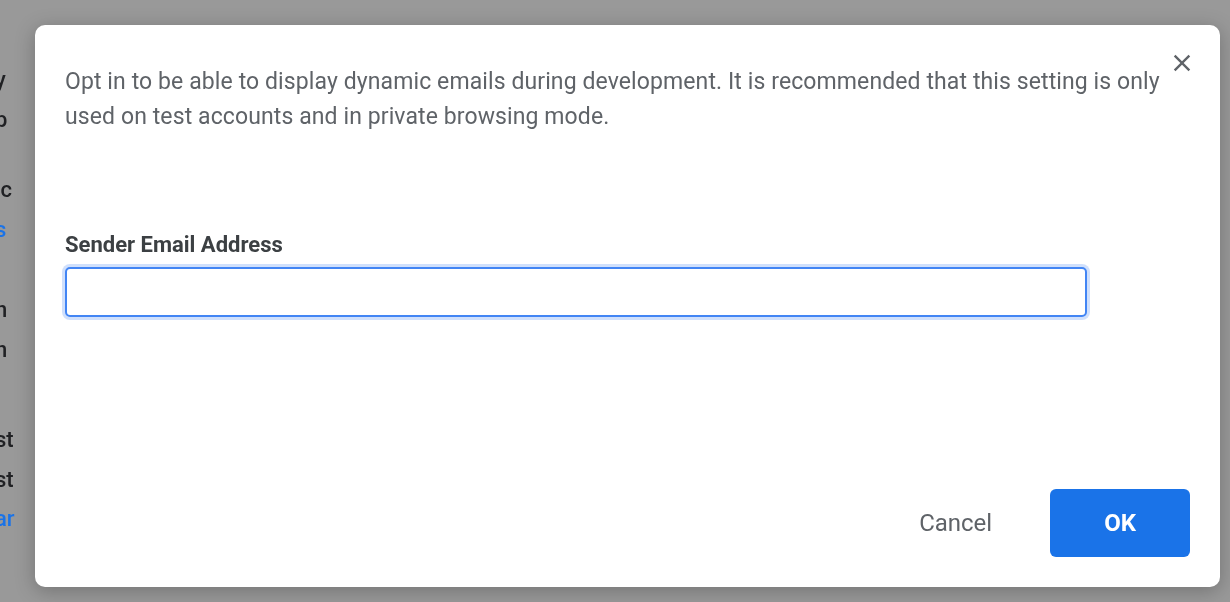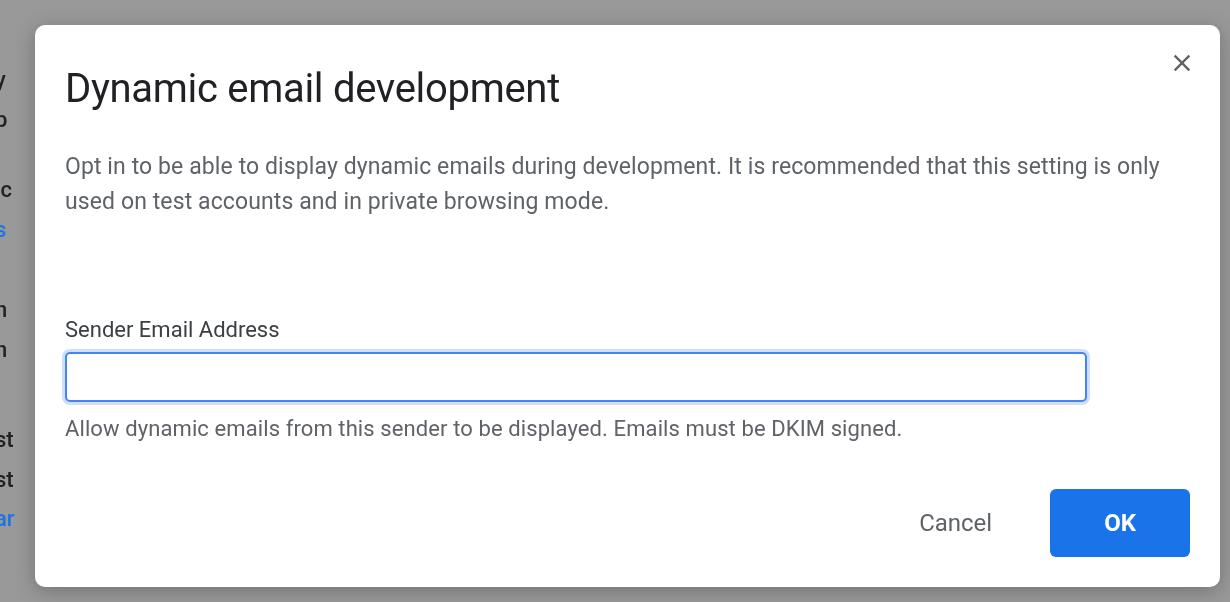--- a/index.html
+++ b/index.html
@@ -67,21 +67,21 @@
     }
     .modal-description {
       font-size: 23px;
       color: #5f6368;
       line-height: 1.5;
       margin-bottom: 98px;
       letter-spacing: 0.1px;
     }
     .field-label {
       font-size: 22px;
-      font-weight: 400;
+      font-weight: 700;
       color: #3c4043;
       margin-bottom: 10px;
       display: block;
     }
     .text-input {
       width: 1022px;
       height: 50px;
       border: 2px solid #4285f4;
       border-radius: 5px;
       outline: none;
@@ -148,28 +148,26 @@
 </div>
 
 <div class="modal">
 
   <button class="close-btn">
     <svg viewBox="0 0 24 24">
       <path fill="#5f6368" d="M19 6.41L17.59 5 12 10.59 6.41 5 5 6.41 10.59 12 5 17.59 6.41 19 12 13.41 17.59 19 19 17.59 13.41 12z"></path>
     </svg>
   </button>
 
-  <h1 class="modal-title">Dynamic email development</h1>
 
   <p class="modal-description">Opt in to be able to display dynamic emails during development. It is recommended that this setting is only used on test accounts and in private browsing mode.</p>
 
   <label class="field-label">Sender Email Address</label>
 
   <input type="text" class="text-input" value="" style="">
 
-  <p class="helper-text">Allow dynamic emails from this sender to be displayed. Emails must be DKIM signed.</p>
 
   <div class="button-row">
     <button class="cancel-btn">Cancel</button>
     <button class="ok-btn">OK</button>
   </div>
 
 </div>
 
 </body></html>

